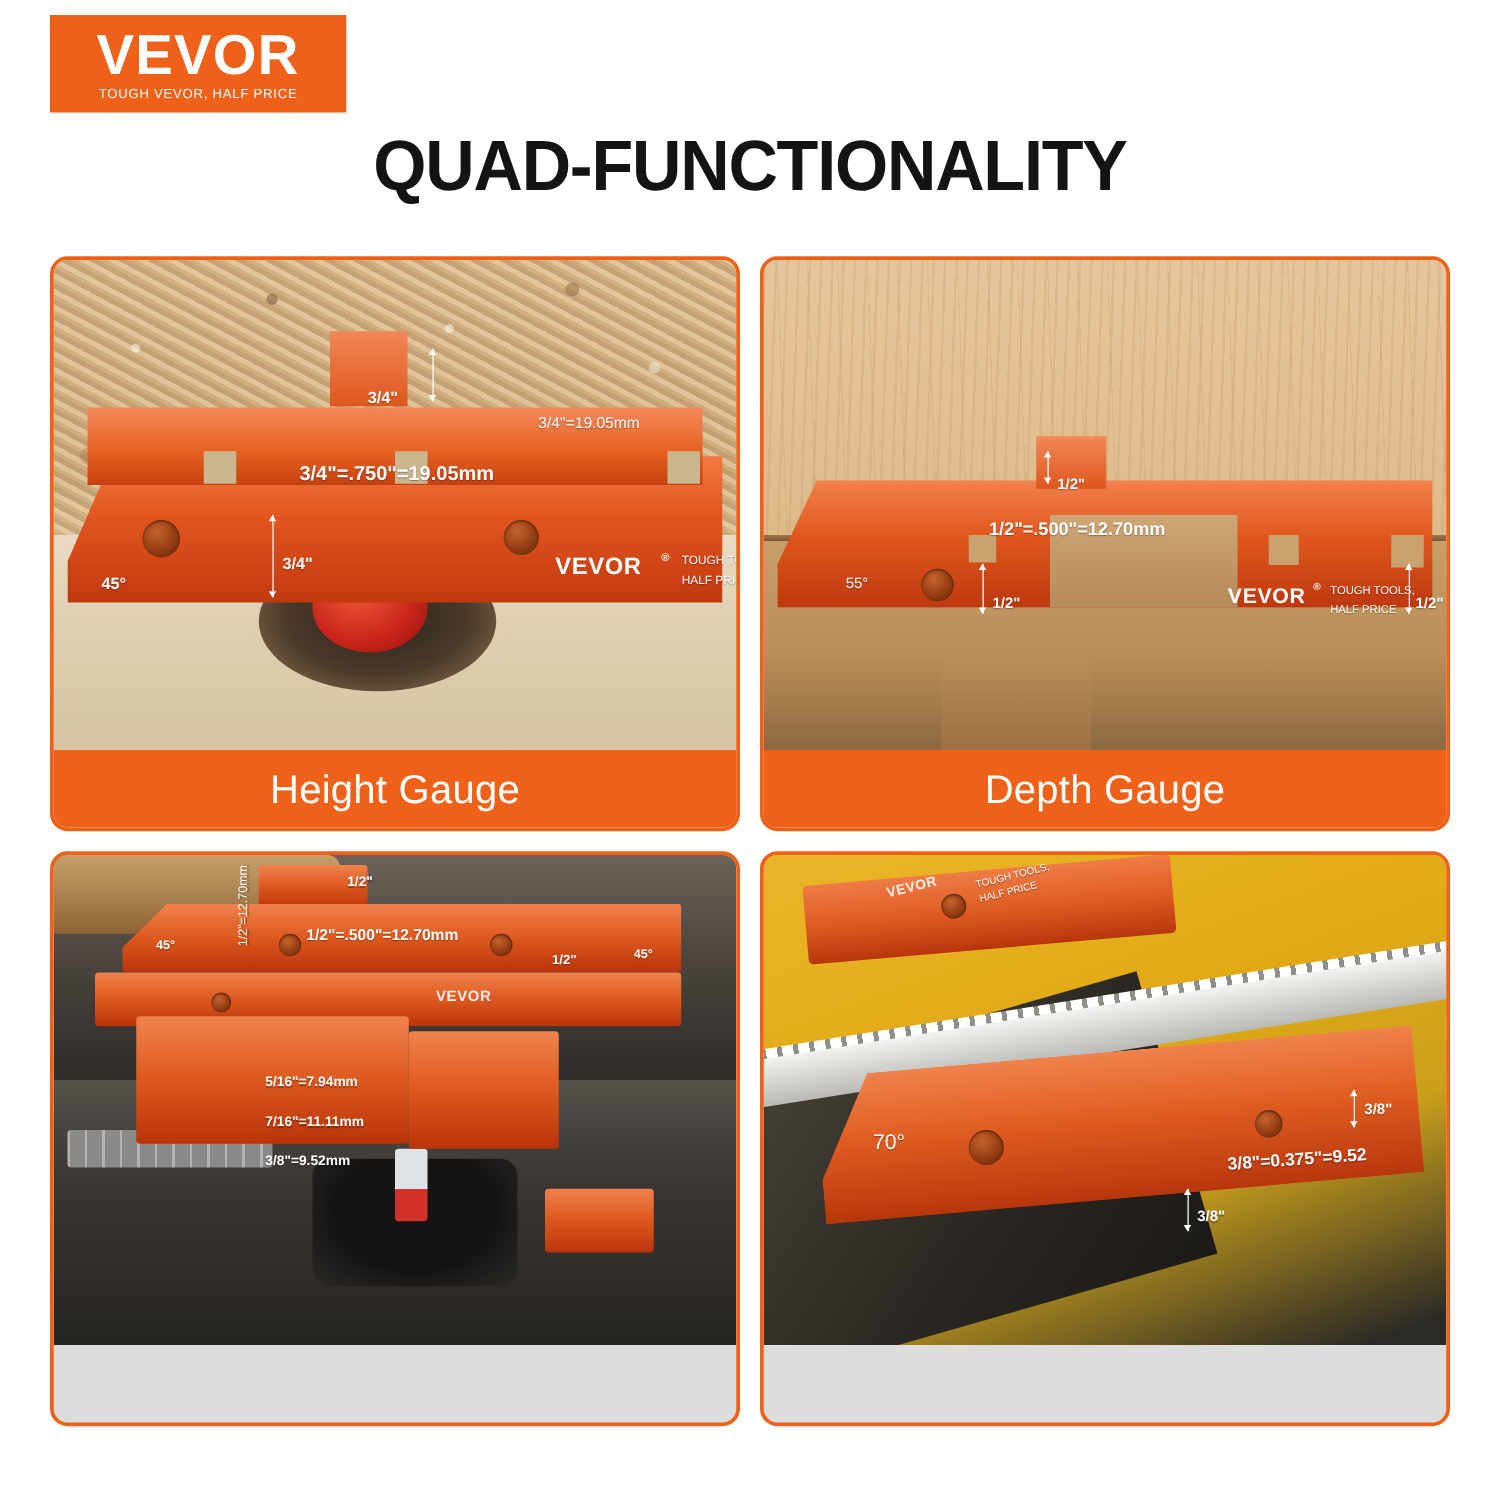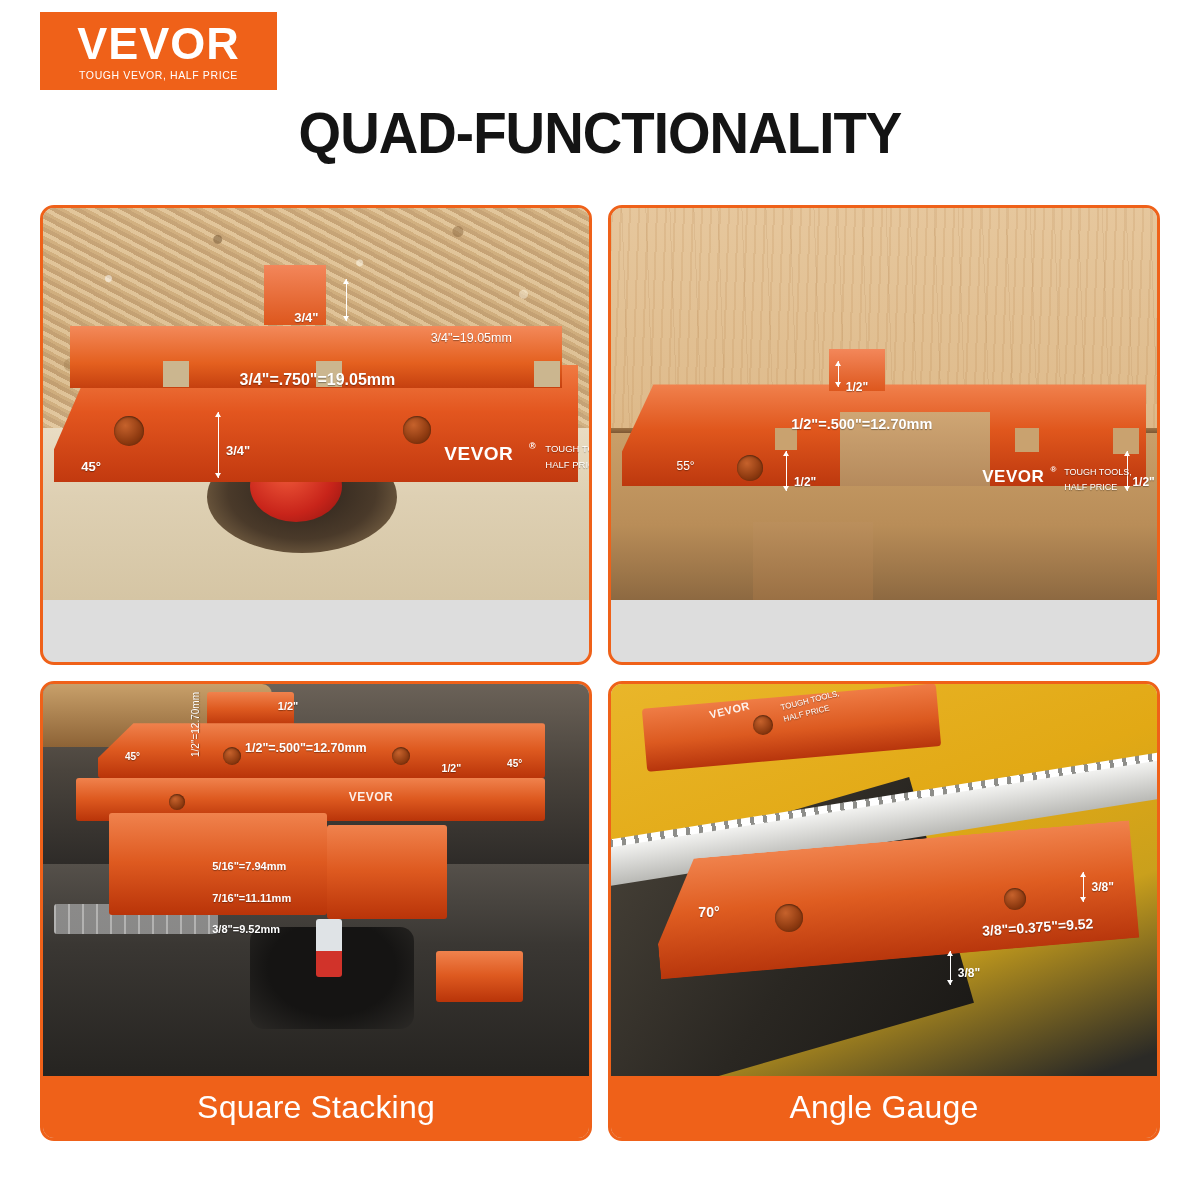--- a/index.html
+++ b/index.html
@@ -285,20 +285,21 @@
       <div class="eng" style="left:71%;top:31.5%;font-size:12.5px;">3/4"=19.05mm</div>
       <div class="eng" style="left:36%;top:41.5%;font-size:16px;font-weight:bold;">3/4"=.750"=19.05mm</div>
       <div class="eng" style="left:7%;top:64%;font-size:13px;font-weight:bold;">45°</div>
       <div class="eng" style="left:33.5%;top:60%;font-size:13px;font-weight:bold;">3/4"</div>
 
       <div class="brandmini" style="left:73.5%;top:60%;font-size:19px;">VEVOR</div>
       <div class="brandmini" style="left:89%;top:59.5%;font-size:9px;">®</div>
       <div class="eng" style="left:92%;top:60%;font-size:9.5px;">TOUGH TOOLS,</div>
       <div class="eng" style="left:92%;top:64%;font-size:9.5px;">HALF PRICE</div>
     </div>
+    <div class="caption">Height Gauge</div>
   </div>
 
   <div class="card">
     <div class="photo">
       <div class="bg-plywood"></div>
       <div class="ply-edge"></div>
       <div class="ply-lower"></div>
       <div class="ply-block"></div>
 
       <div class="tool2"></div>
@@ -319,20 +320,21 @@
       <div class="eng" style="left:33%;top:53%;font-size:14.5px;font-weight:bold;">1/2"=.500"=12.70mm</div>
       <div class="eng" style="left:12%;top:64%;font-size:12px;font-weight:normal;">55°</div>
       <div class="eng" style="left:33.5%;top:68%;font-size:12px;font-weight:bold;">1/2"</div>
       <div class="eng" style="left:95.5%;top:68%;font-size:12px;font-weight:bold;">1/2"</div>
 
       <div class="brandmini" style="left:68%;top:66%;font-size:17px;">VEVOR</div>
       <div class="brandmini" style="left:80.5%;top:65.5%;font-size:8px;">®</div>
       <div class="eng" style="left:83%;top:66%;font-size:9px;">TOUGH TOOLS,</div>
       <div class="eng" style="left:83%;top:70%;font-size:9px;">HALF PRICE</div>
     </div>
+    <div class="caption">Depth Gauge</div>
   </div>
 
   <div class="card">
     <div class="photo">
       <div class="bg-dark"></div>
       <div class="wood-strip3"></div>
       <div class="table3"></div>
       <div class="ruler3"></div>
       <div class="insert3"></div>
       <div class="bit3"></div>
@@ -354,21 +356,20 @@
       <div class="eng" style="left:73%;top:20%;font-size:10.5px;font-weight:bold;">1/2"</div>
       <div class="eng" style="left:15%;top:17%;font-size:10px;font-weight:bold;">45°</div>
       <div class="eng" style="left:85%;top:19%;font-size:10px;font-weight:bold;">45°</div>
 
       <div class="eng" style="left:31%;top:45%;font-size:11px;font-weight:bold;">5/16"=7.94mm</div>
       <div class="eng" style="left:31%;top:53%;font-size:11px;font-weight:bold;">7/16"=11.11mm</div>
       <div class="eng" style="left:31%;top:61%;font-size:11px;font-weight:bold;">3/8"=9.52mm</div>
 
       <div class="brandmini" style="left:56%;top:27%;font-size:12px;opacity:.9;">VEVOR</div>
     </div>
-    <div class="caption">Square Stacking</div>
   </div>
 
   <div class="card">
     <div class="photo">
       <div class="bg-yellow"></div>
       <div class="saw-dark"></div>
       <div class="blade4-teeth"></div>
       <div class="blade4"></div>
 
       <div class="tool4a"></div>
@@ -377,22 +378,21 @@
       <div class="hole-dark" style="left:26%;top:8%;width:20px;height:20px;"></div>
       <div class="hole-dark" style="left:30%;top:56%;width:28px;height:28px;"></div>
       <div class="hole-dark" style="left:72%;top:52%;width:22px;height:22px;"></div>
 
       <div class="arrow-v" style="left:86.5%;top:48%;height:30px;"></div>
       <div class="arrow-v" style="left:62%;top:68%;height:34px;"></div>
 
       <div class="eng" style="left:88%;top:50%;font-size:12px;font-weight:bold;">3/8"</div>
       <div class="eng" style="left:63.5%;top:72%;font-size:12px;font-weight:bold;">3/8"</div>
       <div class="eng" style="left:68%;top:60%;font-size:14px;font-weight:bold;transform:rotate(-4deg);">3/8"=0.375"=9.52</div>
-      <div class="eng" style="left:16%;top:56%;font-size:14px;font-weight:bold;">70°</div>
+      <div class="eng" style="left:16%;top:56%;font-size:17px;font-weight:normal;">70°</div>
 
       <div class="brandmini" style="left:18%;top:5%;font-size:11px;opacity:.9;transform:rotate(-14deg);">VEVOR</div>
       <div class="eng" style="left:31%;top:3%;font-size:8px;transform:rotate(-14deg);">TOUGH TOOLS,</div>
       <div class="eng" style="left:31.5%;top:6.5%;font-size:8px;transform:rotate(-14deg);">HALF PRICE</div>
     </div>
-    <div class="caption">Angle Gauge</div>
   </div>
 
 </div>
 
 </body></html>

